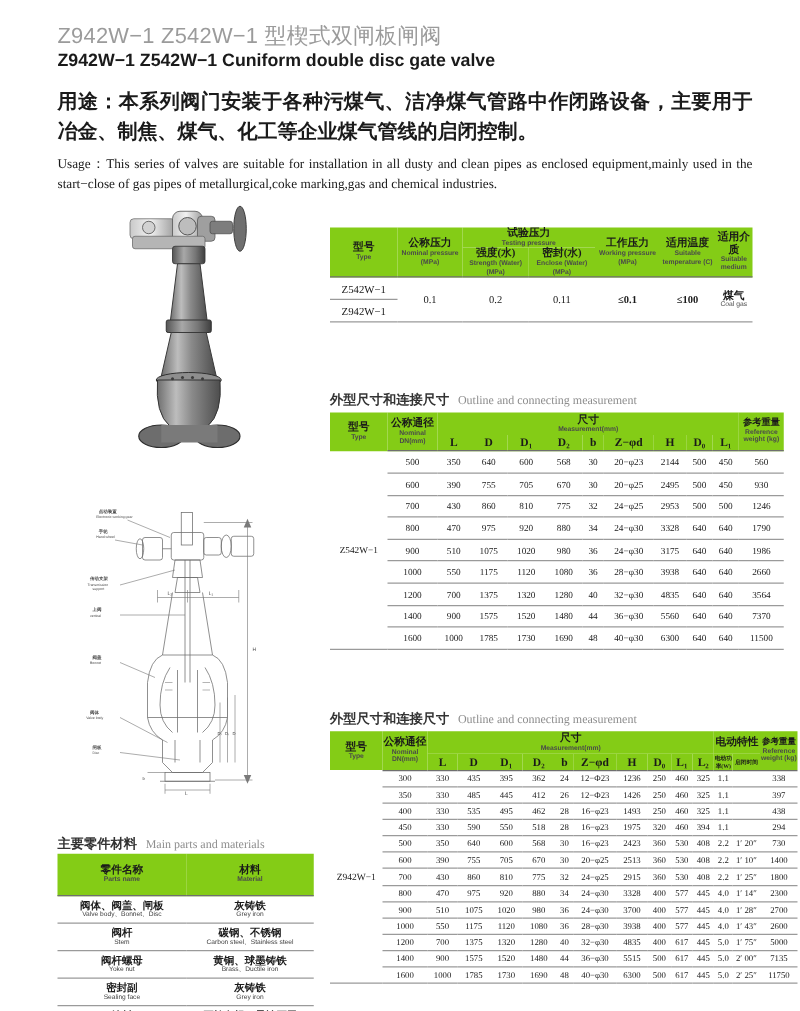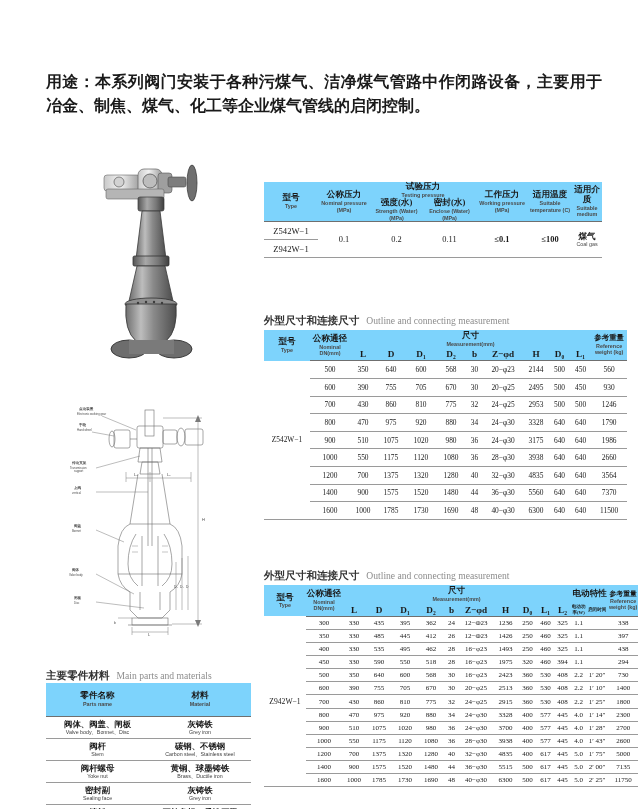--- a/index.html
+++ b/index.html
@@ -41,21 +41,21 @@
 
   
   table{border-collapse:collapse;table-layout:fixed;}
   .tb{position:absolute;}
   .tb th,.tb td{
     border:0;
     text-align:center;vertical-align:middle;
     color:#1a1a1a;
     padding:0;
   }
-  .tb thead th{background:#7dd3fc;}
+  .tb thead th{background:#84cc16;}
   .hl{border-top:1px solid #6f6f6f !important;}
   .thin{border-bottom:1px solid #9a9a9a !important;}
 
   .cnh{display:block;font-size:8.6px;font-weight:bold;line-height:1.15;}
   .enh{display:block;font-size:5.4px;color:#4a4a4a;line-height:1.2;font-family:"Liberation Sans","DejaVu Sans",sans-serif;}
   .bigsym{display:block;font-size:9.2px;font-weight:bold;}
 
   
   #t1{left:264px;top:182px;width:338px;}
   #t1 th{height:15px;}
@@ -83,23 +83,28 @@
   
   .photo{position:absolute;left:62px;top:163px;width:196px;height:196px;}
   
   .draw{position:absolute;left:52px;top:396px;width:200px;height:240px;}
 </style>
 </head>
 <body>
 
 <div class="page">
 
+  <div class="hdr">
+    <div class="cn-title">Z942W−1 Z542W−1 型楔式双闸板闸阀</div>
+    <div class="en-title">Z942W−1 Z542W−1 Cuniform double disc gate valve</div>
+  </div>
 
   <div class="usage">
     <div class="cn">用途：本系列阀门安装于各种污煤气、洁净煤气管路中作闭路设备，主要用于冶金、制焦、煤气、化工等企业煤气管线的启闭控制。</div>
+    <div class="en">Usage：This series of valves are suitable for installation in all dusty and clean pipes as enclosed equipment,mainly used in the start−close of gas pipes of metallurgical,coke marking,gas and chemical industries.</div>
   </div>
 
   <div class="photo">
     <svg width="196" height="196" viewBox="0 0 196 196">
       <defs>
         <linearGradient id="mg" x1="0" y1="0" x2="1" y2="0">
           <stop offset="0%" stop-color="#6e6e6e"></stop>
           <stop offset="30%" stop-color="#bdbdbd"></stop>
           <stop offset="55%" stop-color="#8a8a8a"></stop>
           <stop offset="100%" stop-color="#4d4d4d"></stop>

